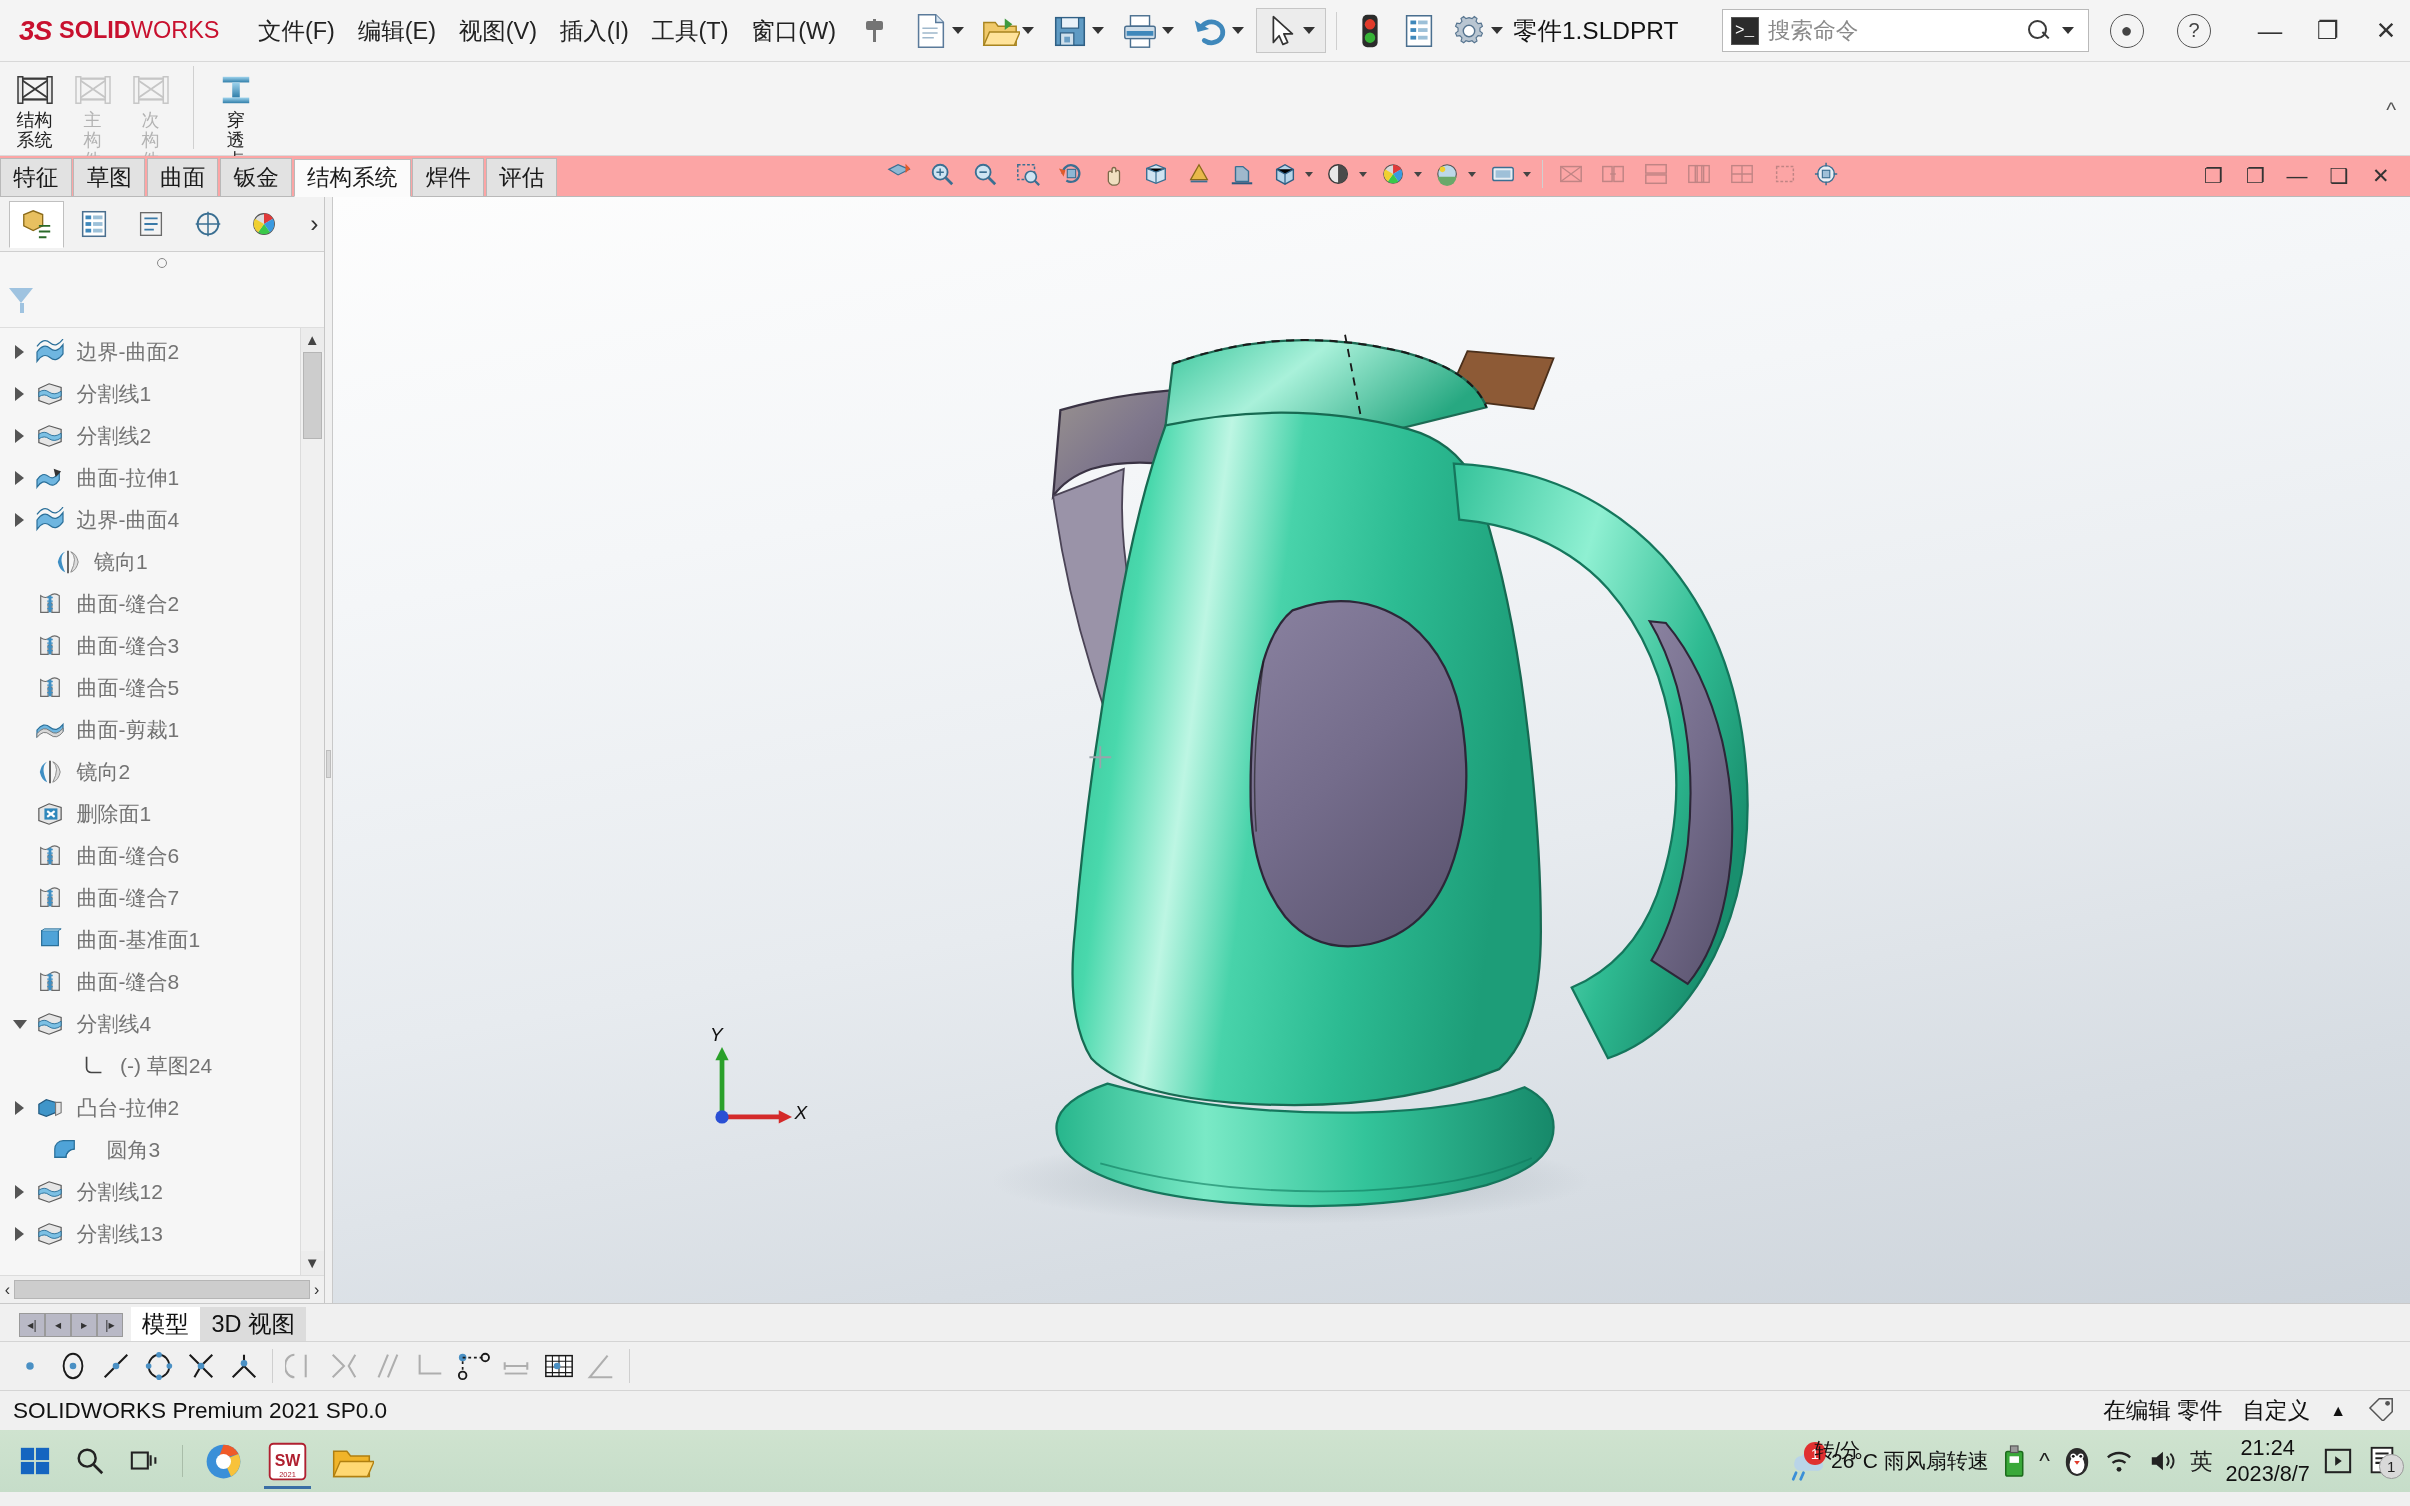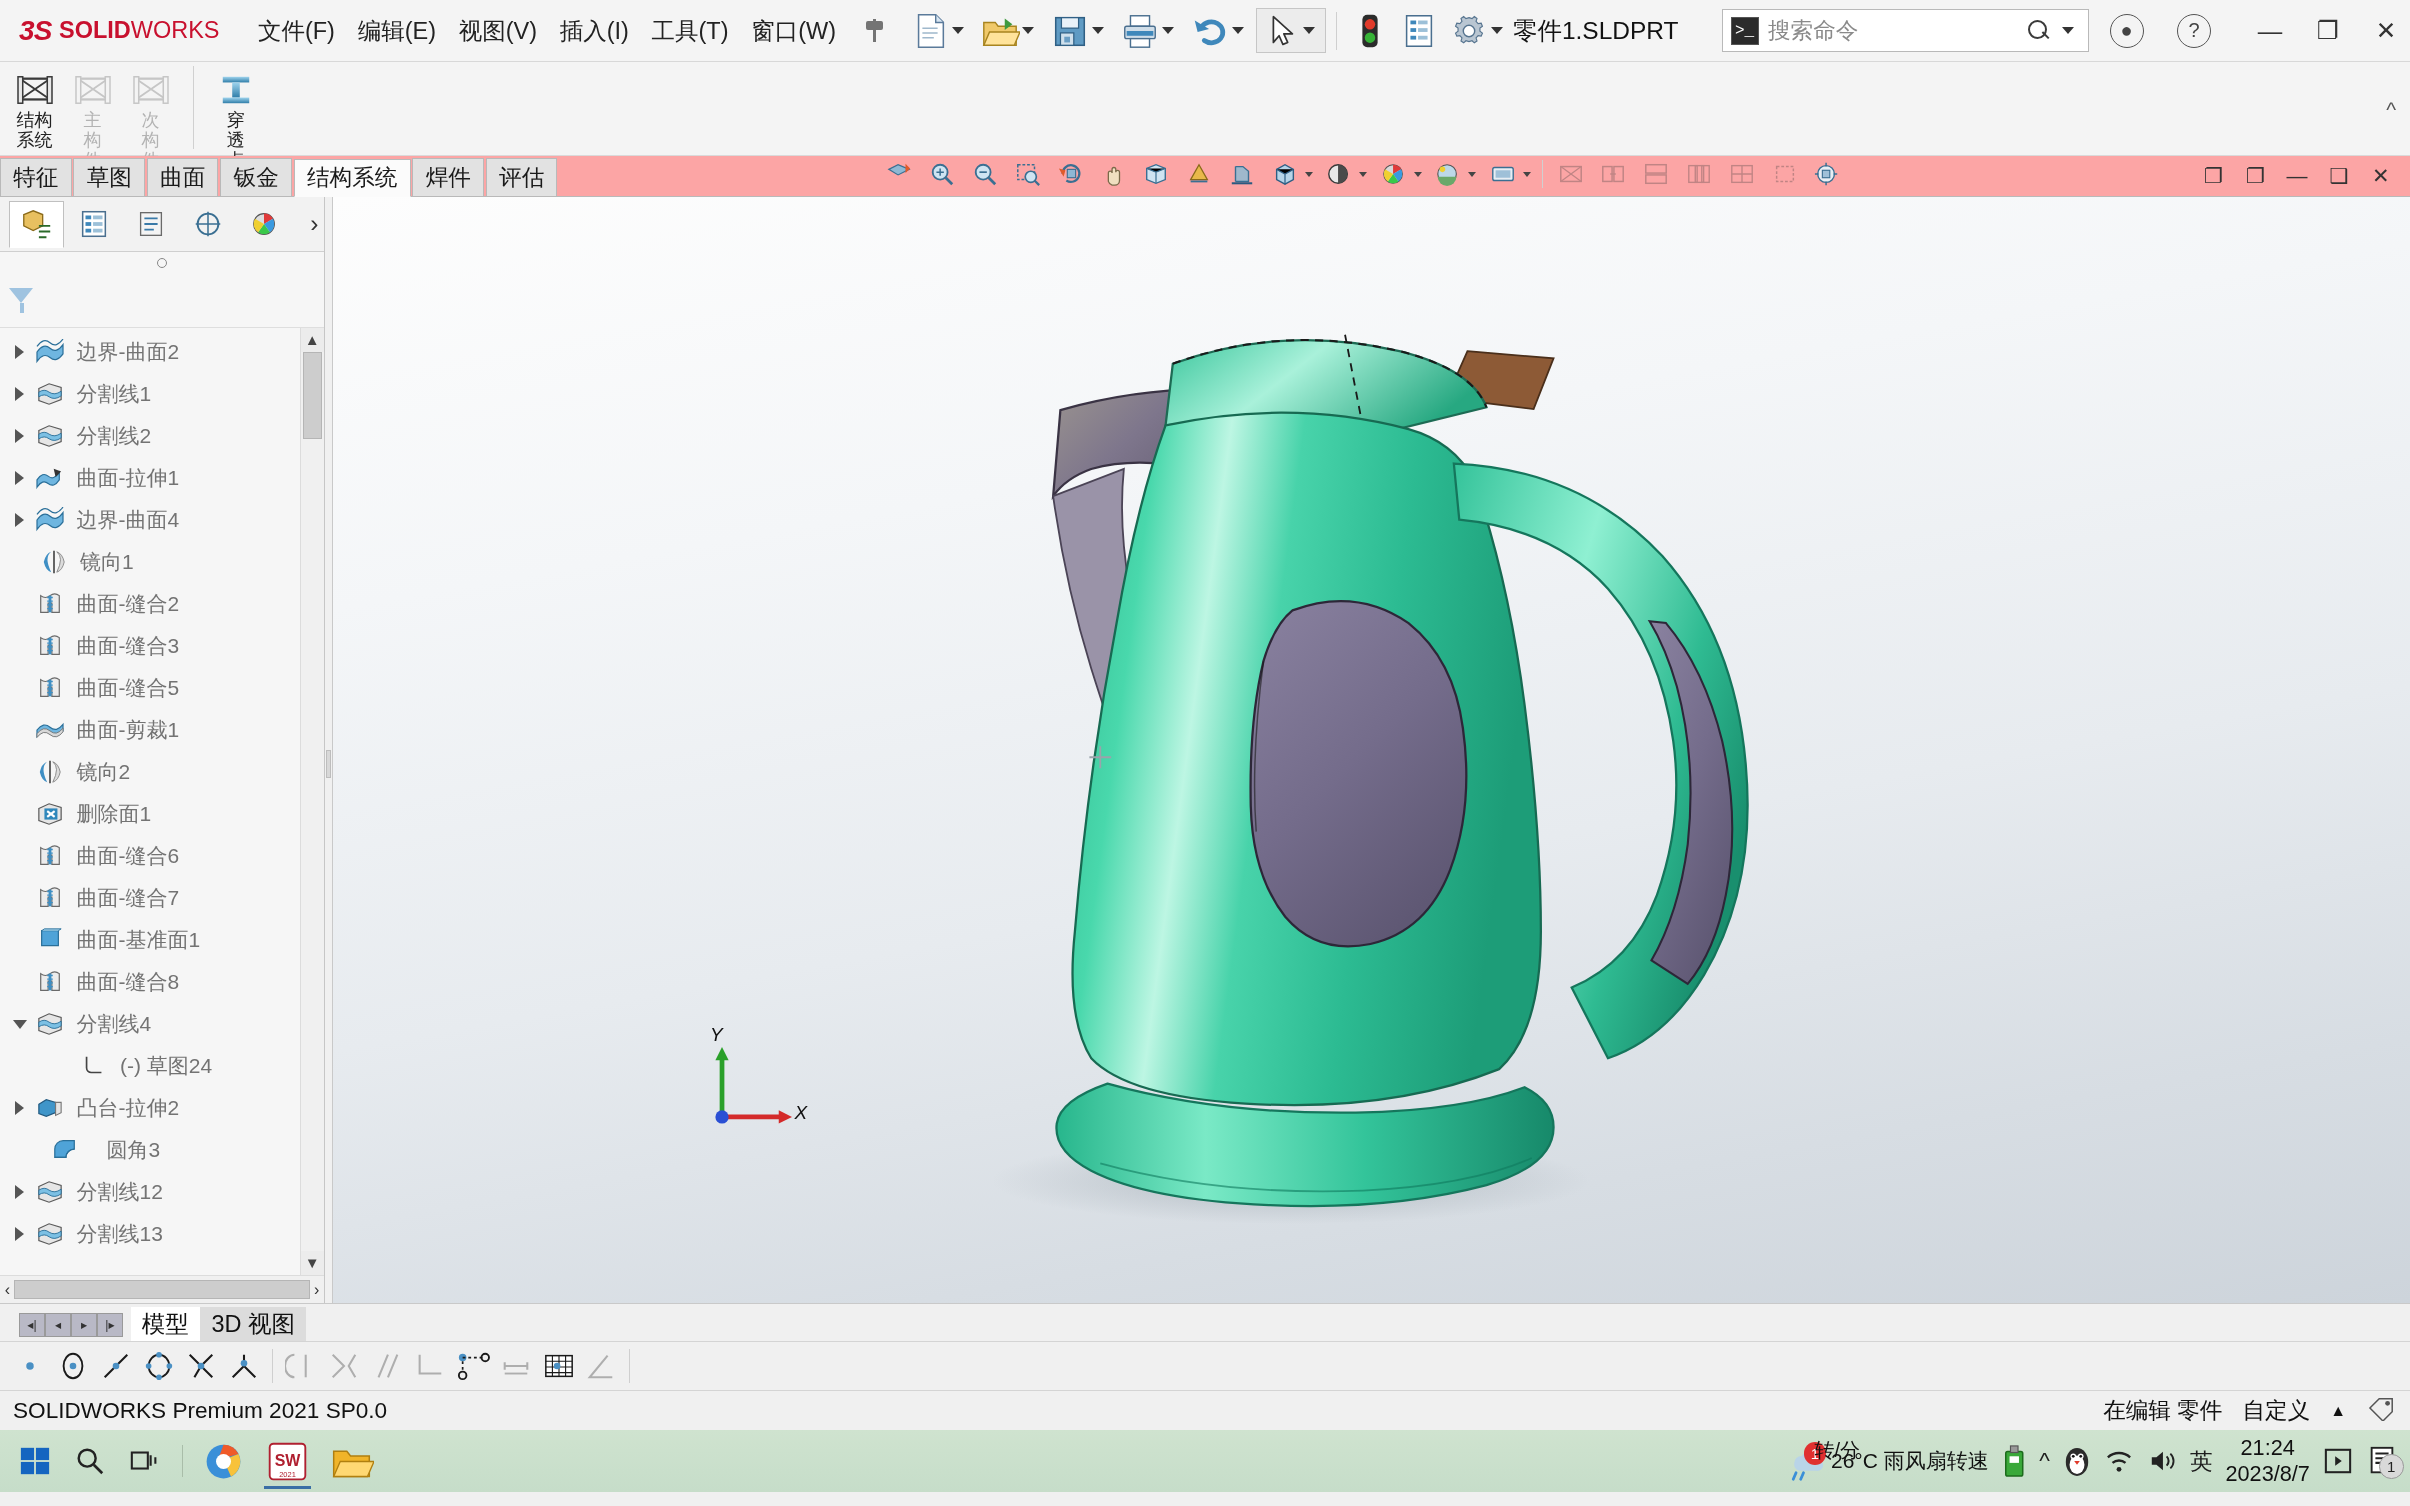--- a/index.html
+++ b/index.html
@@ -599,21 +599,21 @@
                 <div class="arr"></div>
               </div>
               <div class="ticon">
                 <svg width="30" height="26" viewBox="0 0 32 28">
                   <path d="M2 14 q7-10 14-4 q7 6 14-4 v10 q-7 10-14 4 q-7-6-14 4z" fill="#6fb6e0" stroke="#2a6f99" stroke-width="1.3"></path>
                   <path d="M2 8 q7-10 14-4 q7 6 14-4" fill="none" stroke="#2a6f99" stroke-width="1.3"></path>
                 </svg>
               </div>
               <span>边界-曲面4</span>
             </div>
-            <div class="trow" style="padding-left: 11px;">
+            <div class="trow" style="padding-left: 25px;">
               <div class="tw"></div>
               <div class="ticon">
                 <svg width="30" height="26" viewBox="0 0 32 28">
                   <path d="M13 3 q-8 6 0 22 q-6-2-8-11 q2-9 8-11z" fill="#3f8fc4"></path>
                   <path d="M19 3 q8 6 0 22 q6-2 8-11 q-2-9-8-11z" fill="#dcdcdc" stroke="#888" stroke-width="1"></path>
                   <path d="M16 2 v24" stroke="#333" stroke-width="1.6"></path>
                 </svg>
               </div>
               <span>镜向1</span>
             </div>

